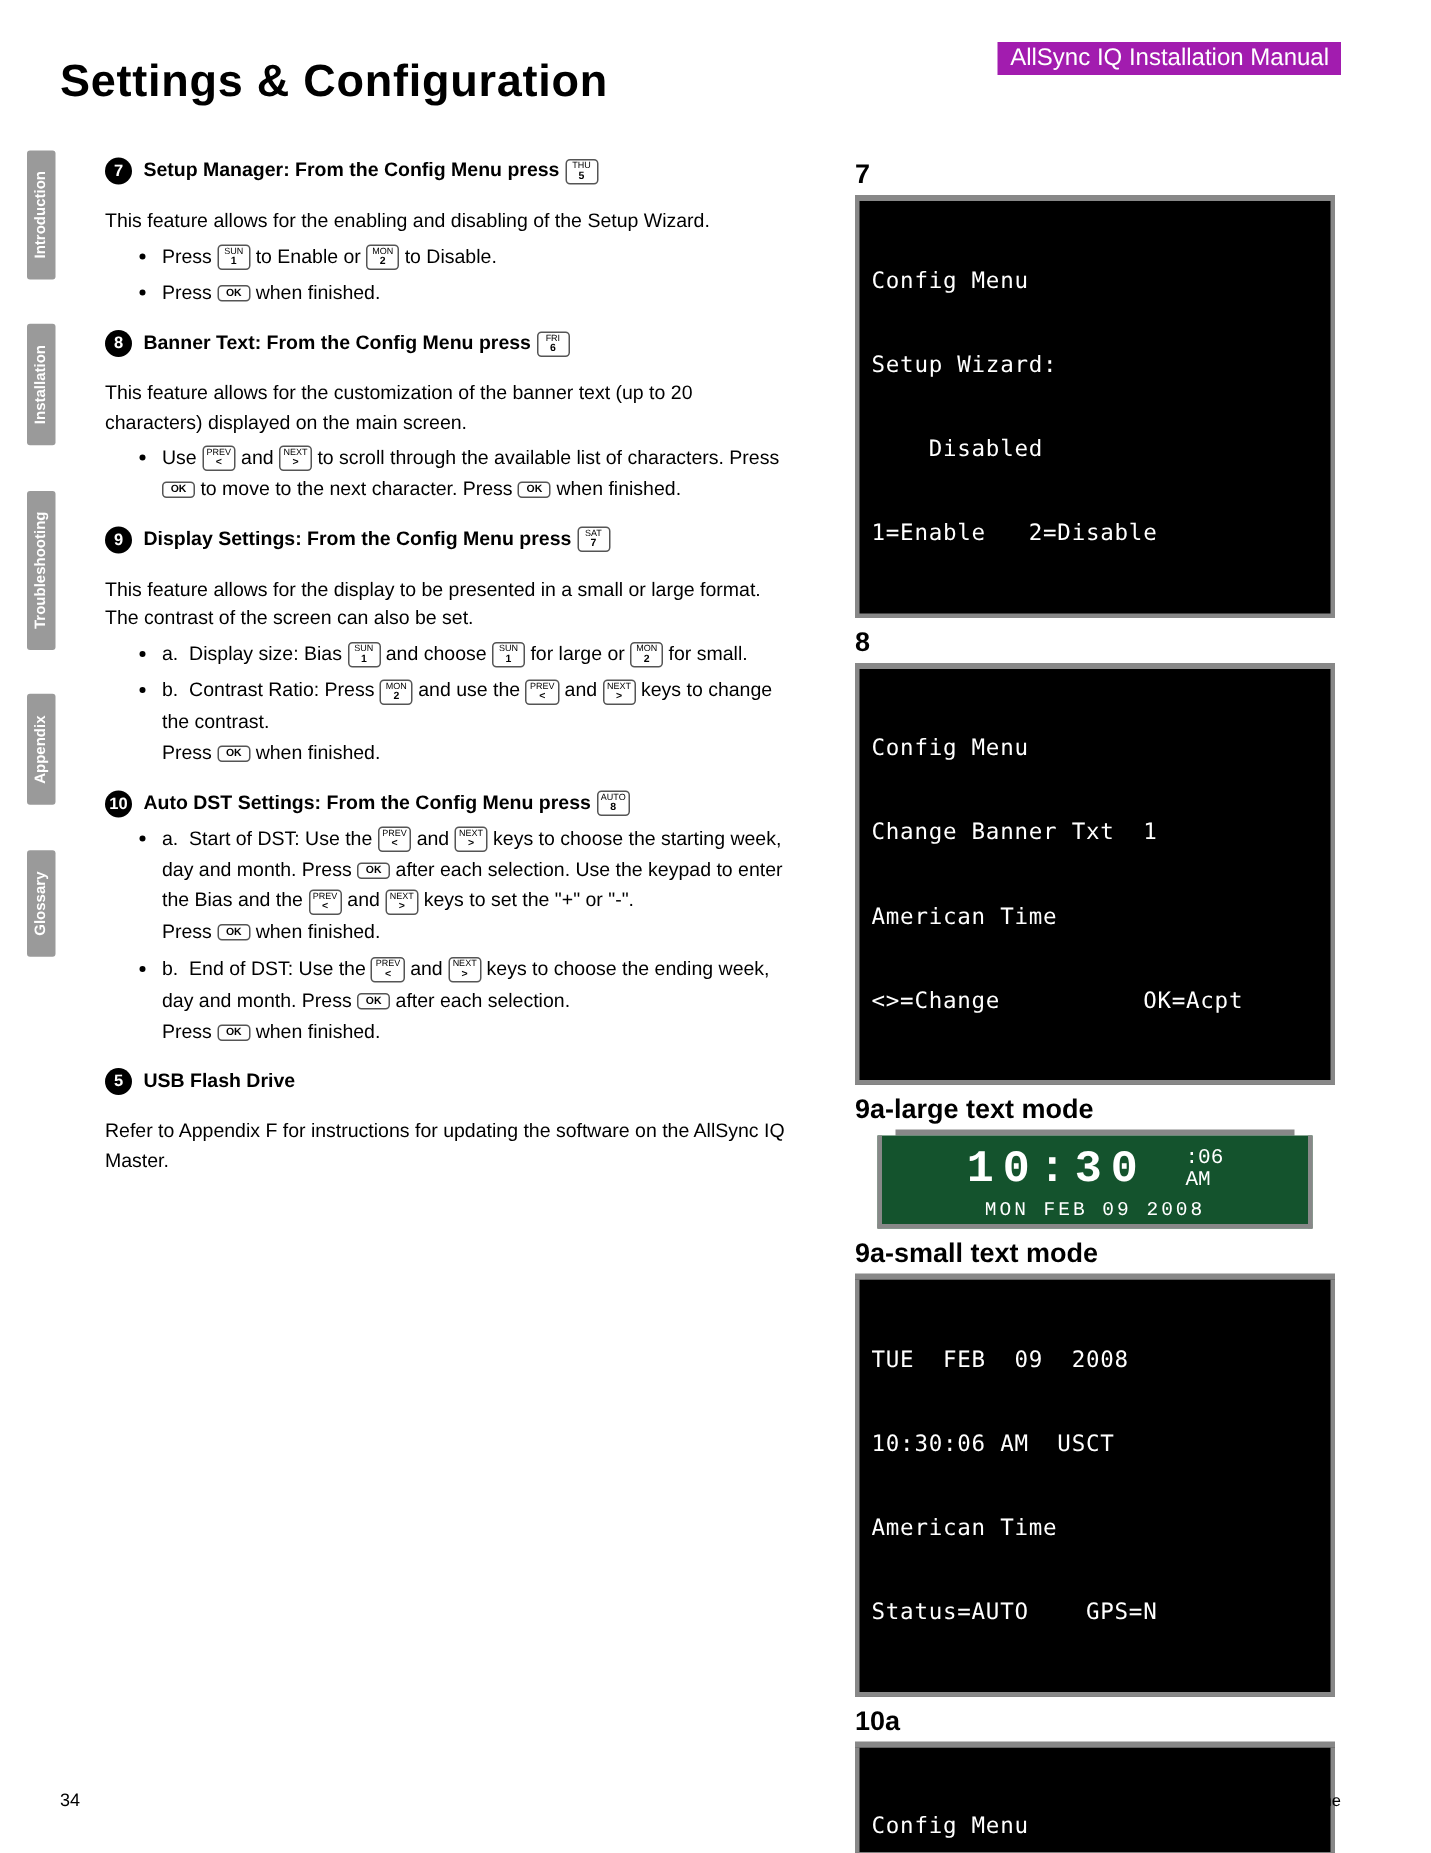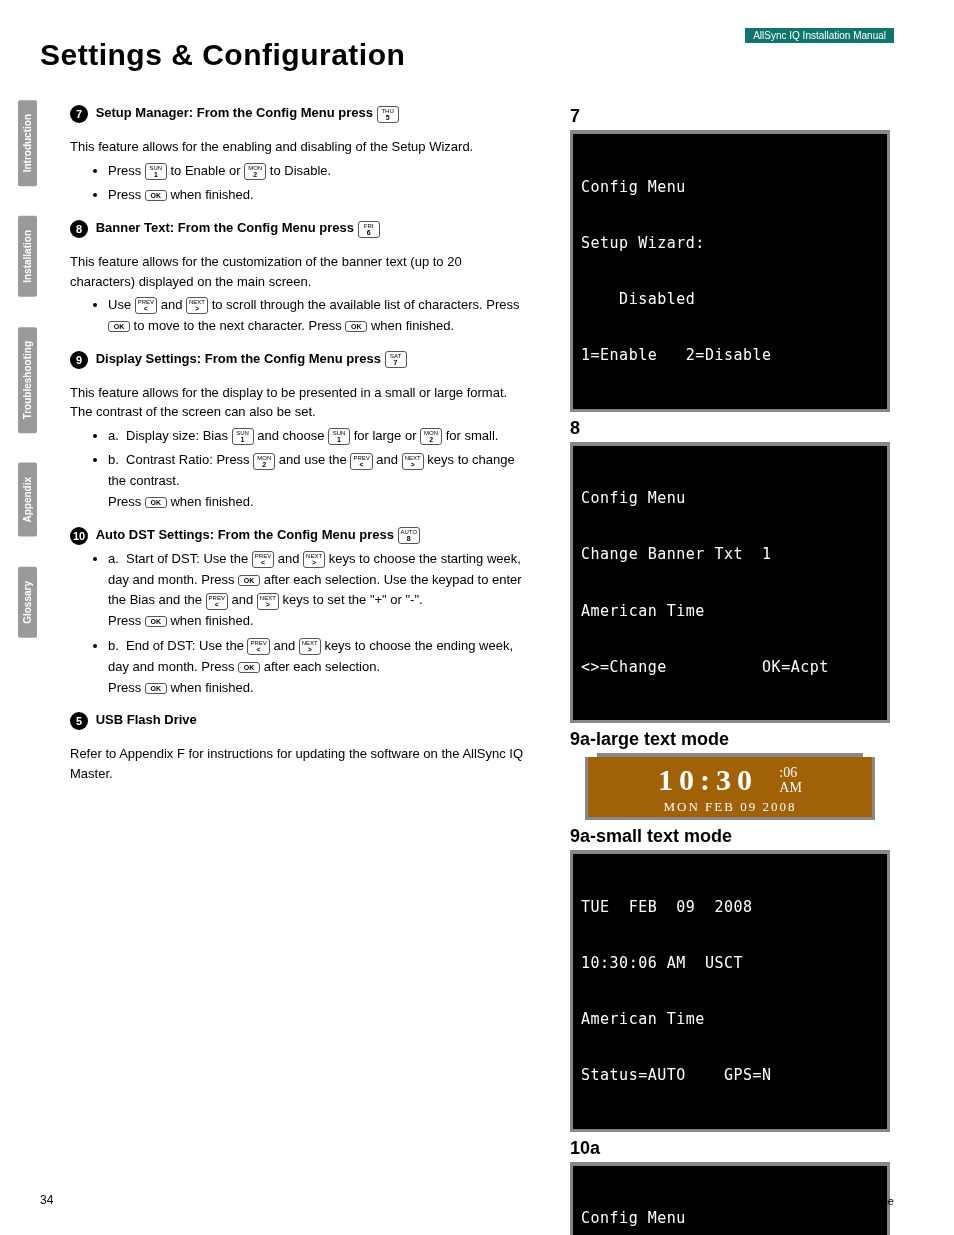--- a/index.html
+++ b/index.html
@@ -11,23 +11,23 @@
     background: #fff;
     width: 954px;
     height: 1235px;
     position: relative;
     box-sizing: border-box;
   }
   .header-bar {
     position: absolute;
     top: 28px;
     right: 60px;
-    background: #0f766e;
-    color: #fff;
-    font-size: 10px;
+    background: #a21caf;
+    color: #fff;
+    font-size: 16px;
     padding: 2px 8px;
   }
   .page-title {
     position: absolute;
     top: 38px;
     left: 40px;
     font-size: 30px;
     font-weight: bold;
     font-family: Arial, Helvetica, sans-serif;
     letter-spacing: 0.5px;
@@ -134,23 +134,23 @@
     border: 3px solid #888;
     border-top: none;
     position: relative;
   }
   .lcd-topcap {
     height: 4px;
     background: #888;
   }
   .lcd .row { white-space: pre; }
   .lcd-large {
-    background: #a16207;
-    color: #fff;
-    font-family: Liberation Serif, serif;
+    background: #14532d;
+    color: #fff;
+    font-family: Liberation Mono, monospace;
     padding: 6px 12px 2px 12px;
     border: 3px solid #888;
     border-top: none;
     text-align: center;
     width: 260px;
     margin: 0 auto;
   }
   .lcd-large .big {
     font-size: 30px;
     font-weight: bold;

